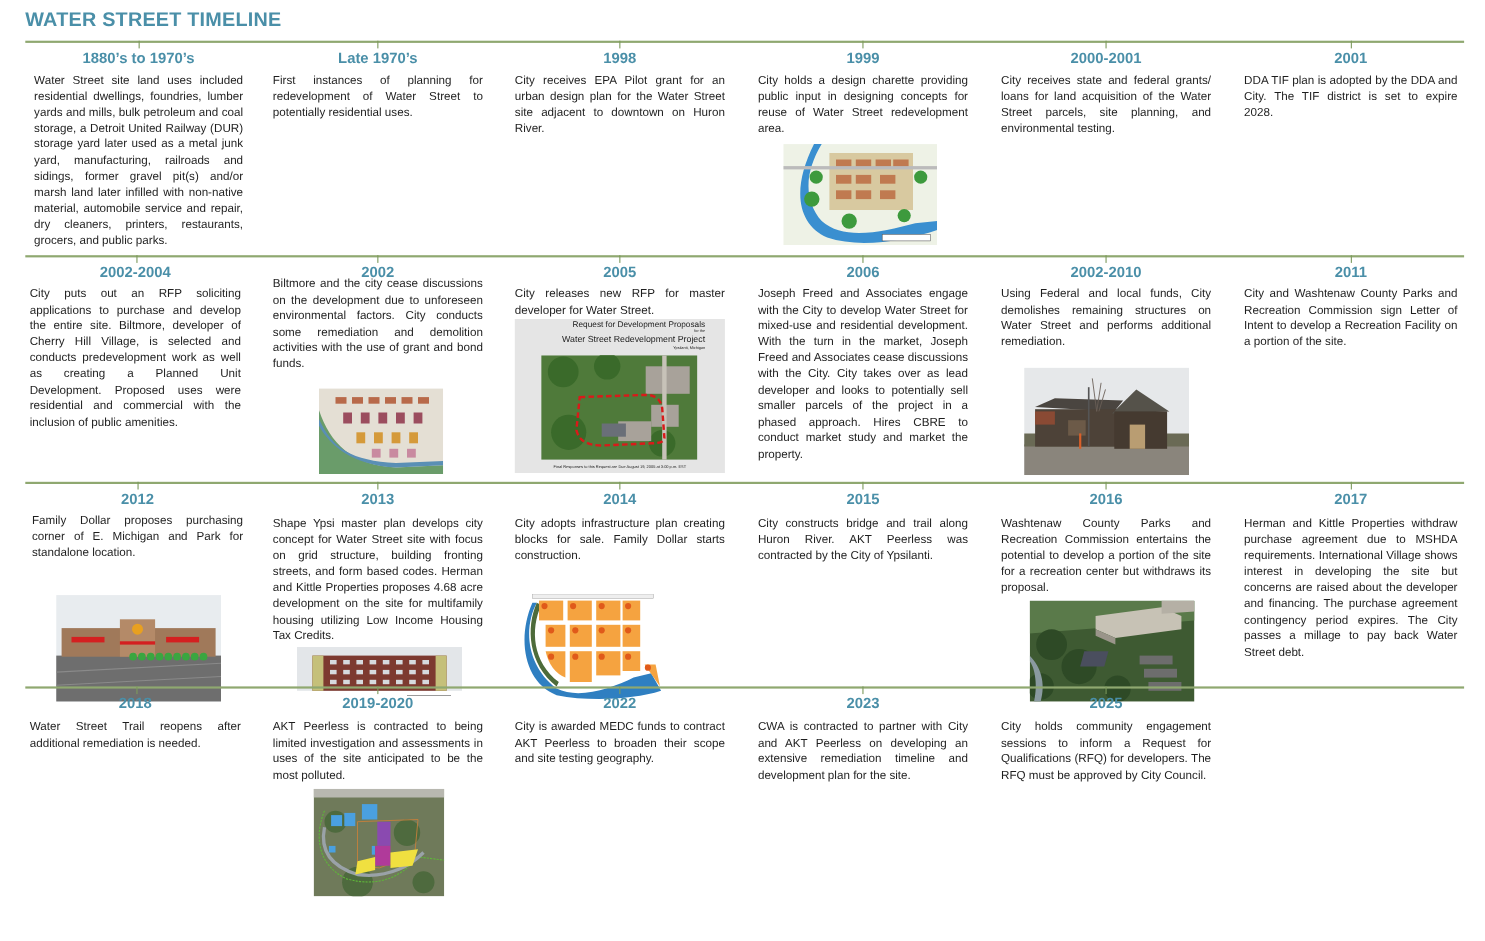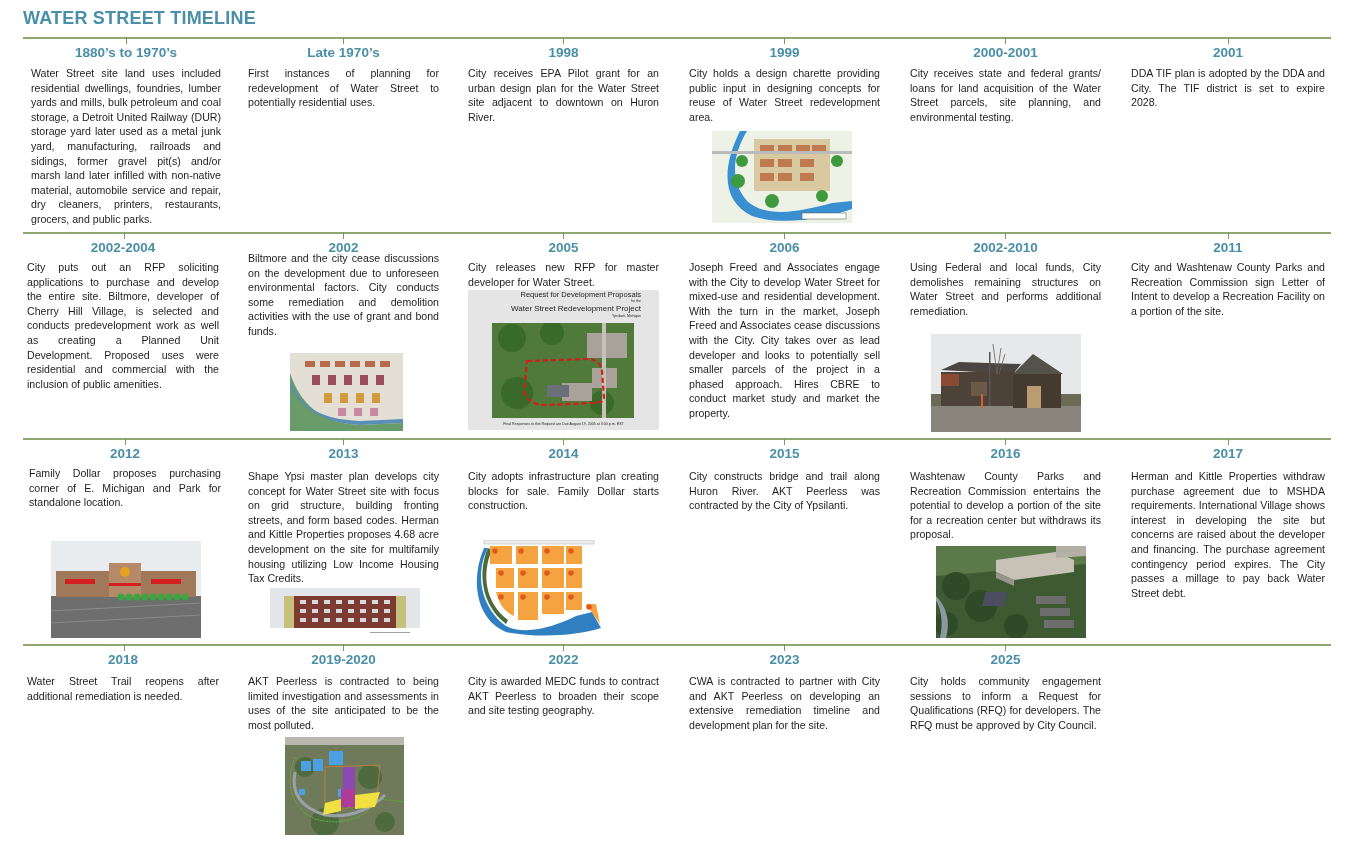--- a/index.html
+++ b/index.html
@@ -341,21 +341,21 @@
       </svg>
     </div>
   </div>
   <div class="col" style="left:1108px;width:194px;">
     <div class="tick" style="left:97px;"></div>
     <div class="year">2017</div>
     <div class="desc" style="top:31px;">Herman and Kittle Properties withdraw purchase agreement due to MSHDA requirements.  International Village shows interest in developing the site but concerns are raised about the developer and financing. The purchase agreement contingency period expires. The City passes a millage to pay back Water Street debt.</div>
   </div>
 </div>
 
-<div class="row" style="top:644px;height:181px;">
+<div class="row" style="top:624px;height:181px;">
   <div class="rule"></div>
 
   <div class="col" style="left:4px;width:192px;">
     <div class="tick" style="left:97px;"></div>
     <div class="year">2018</div>
     <div class="desc" style="top:30px;">Water Street Trail reopens after additional remediation is needed.</div>
   </div>
   <div class="col" style="left:225px;width:191px;">
     <div class="tick" style="left:95px;"></div>
     <div class="year">2019-2020</div>

